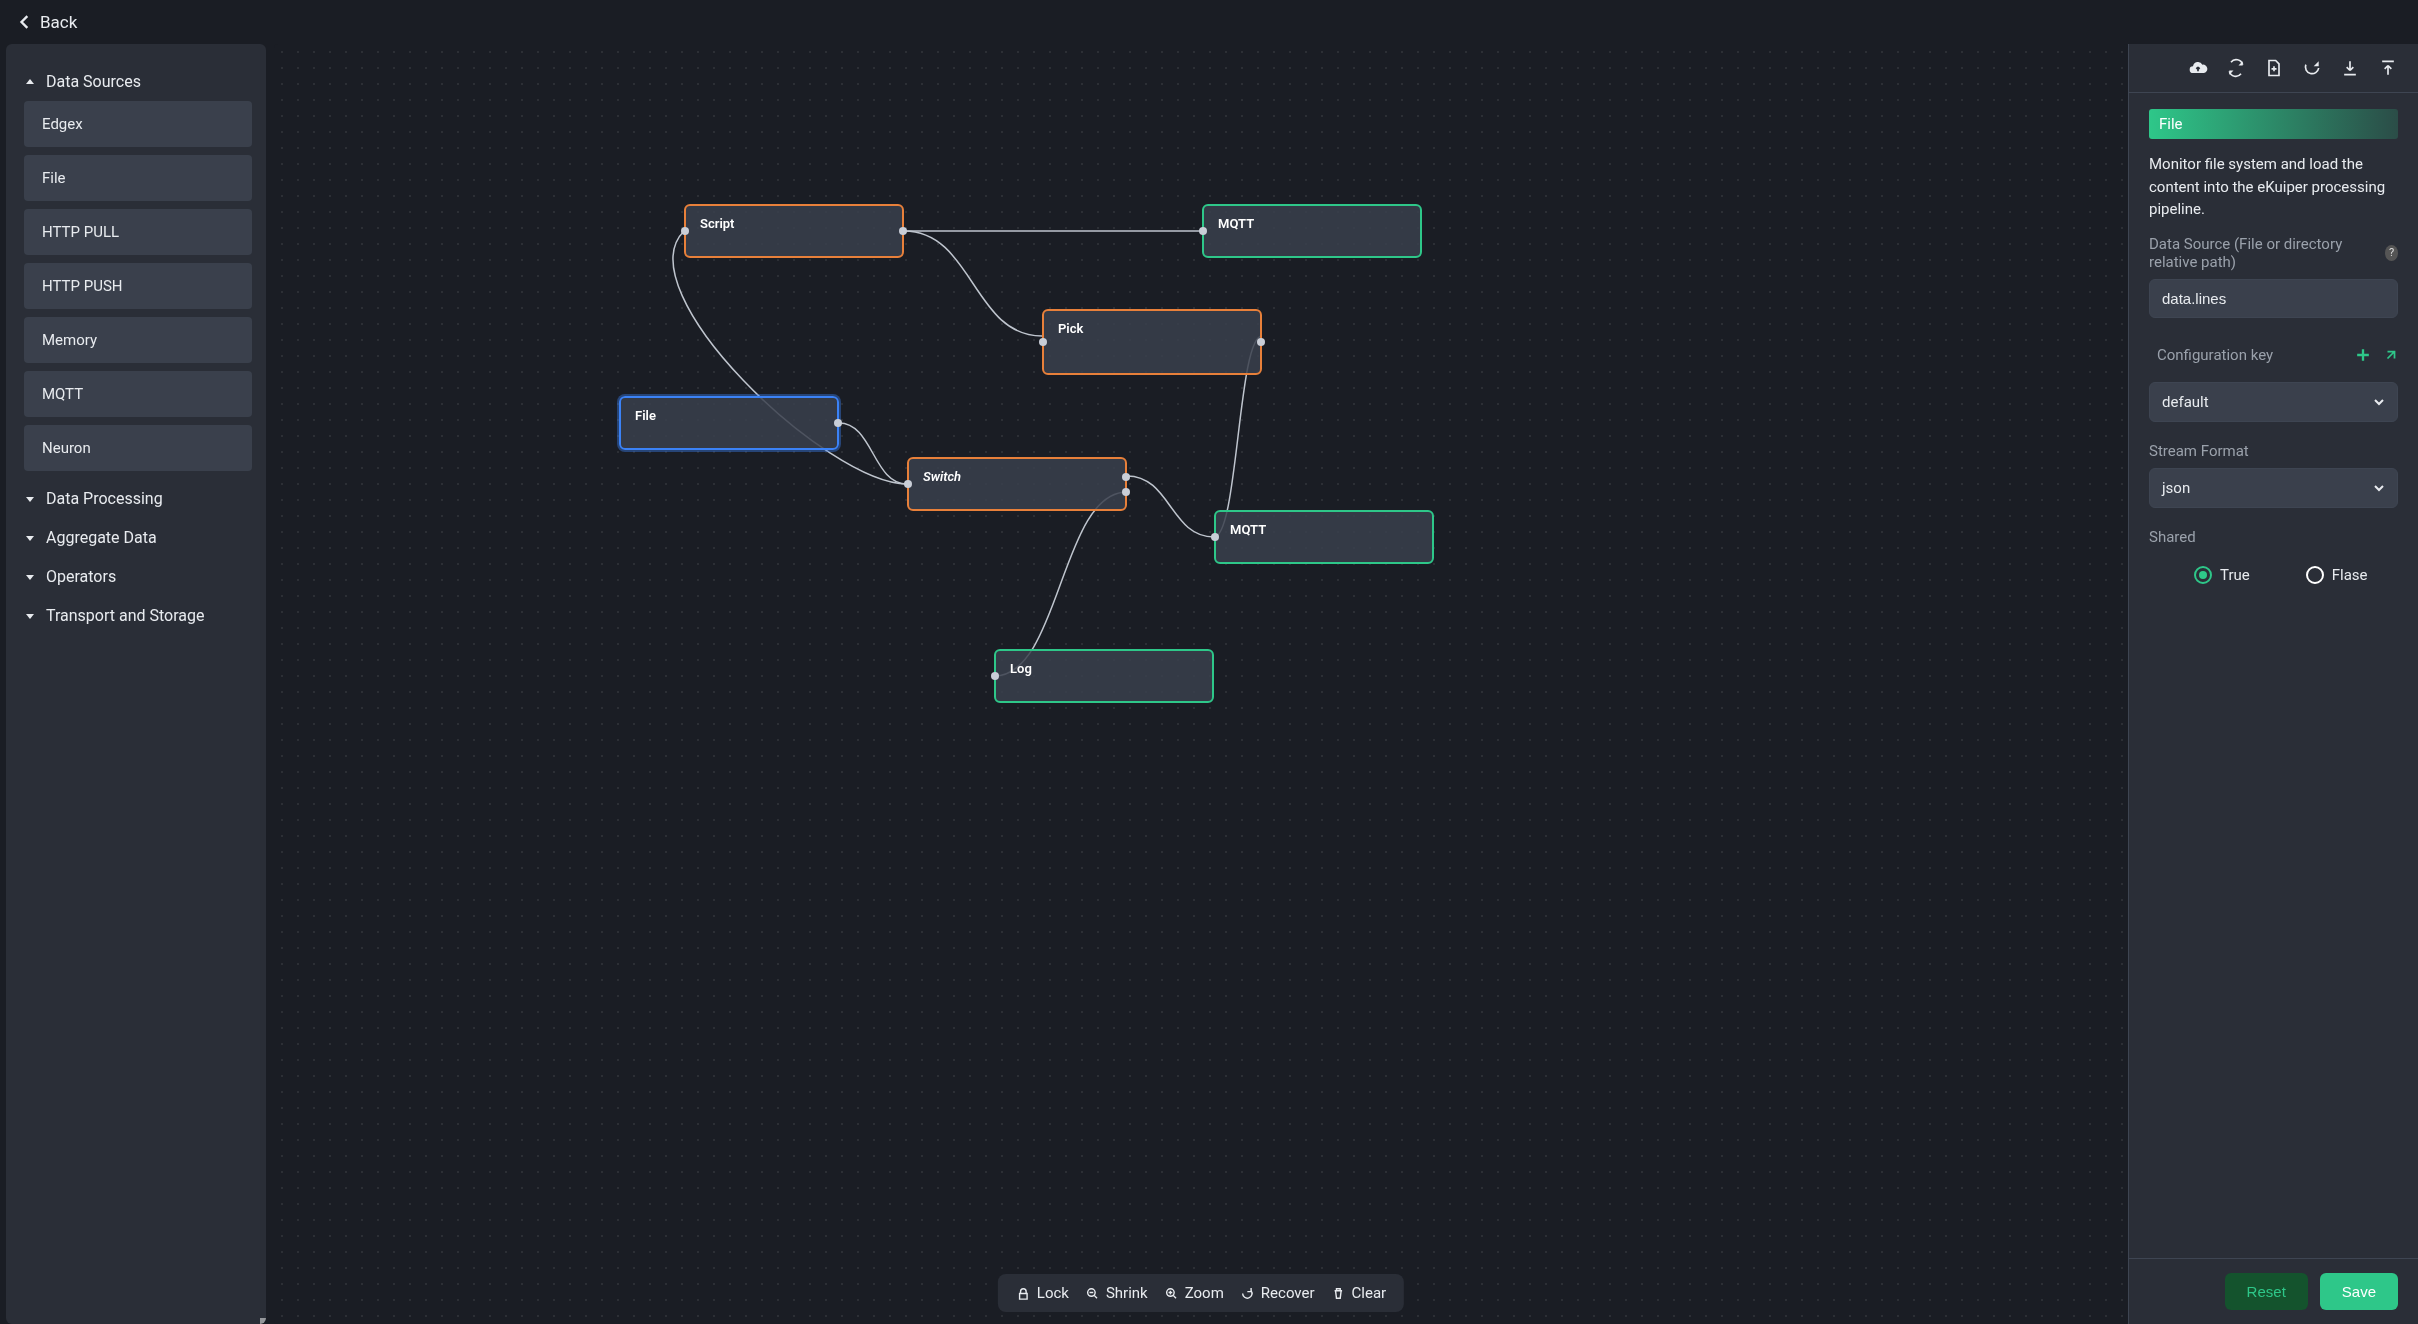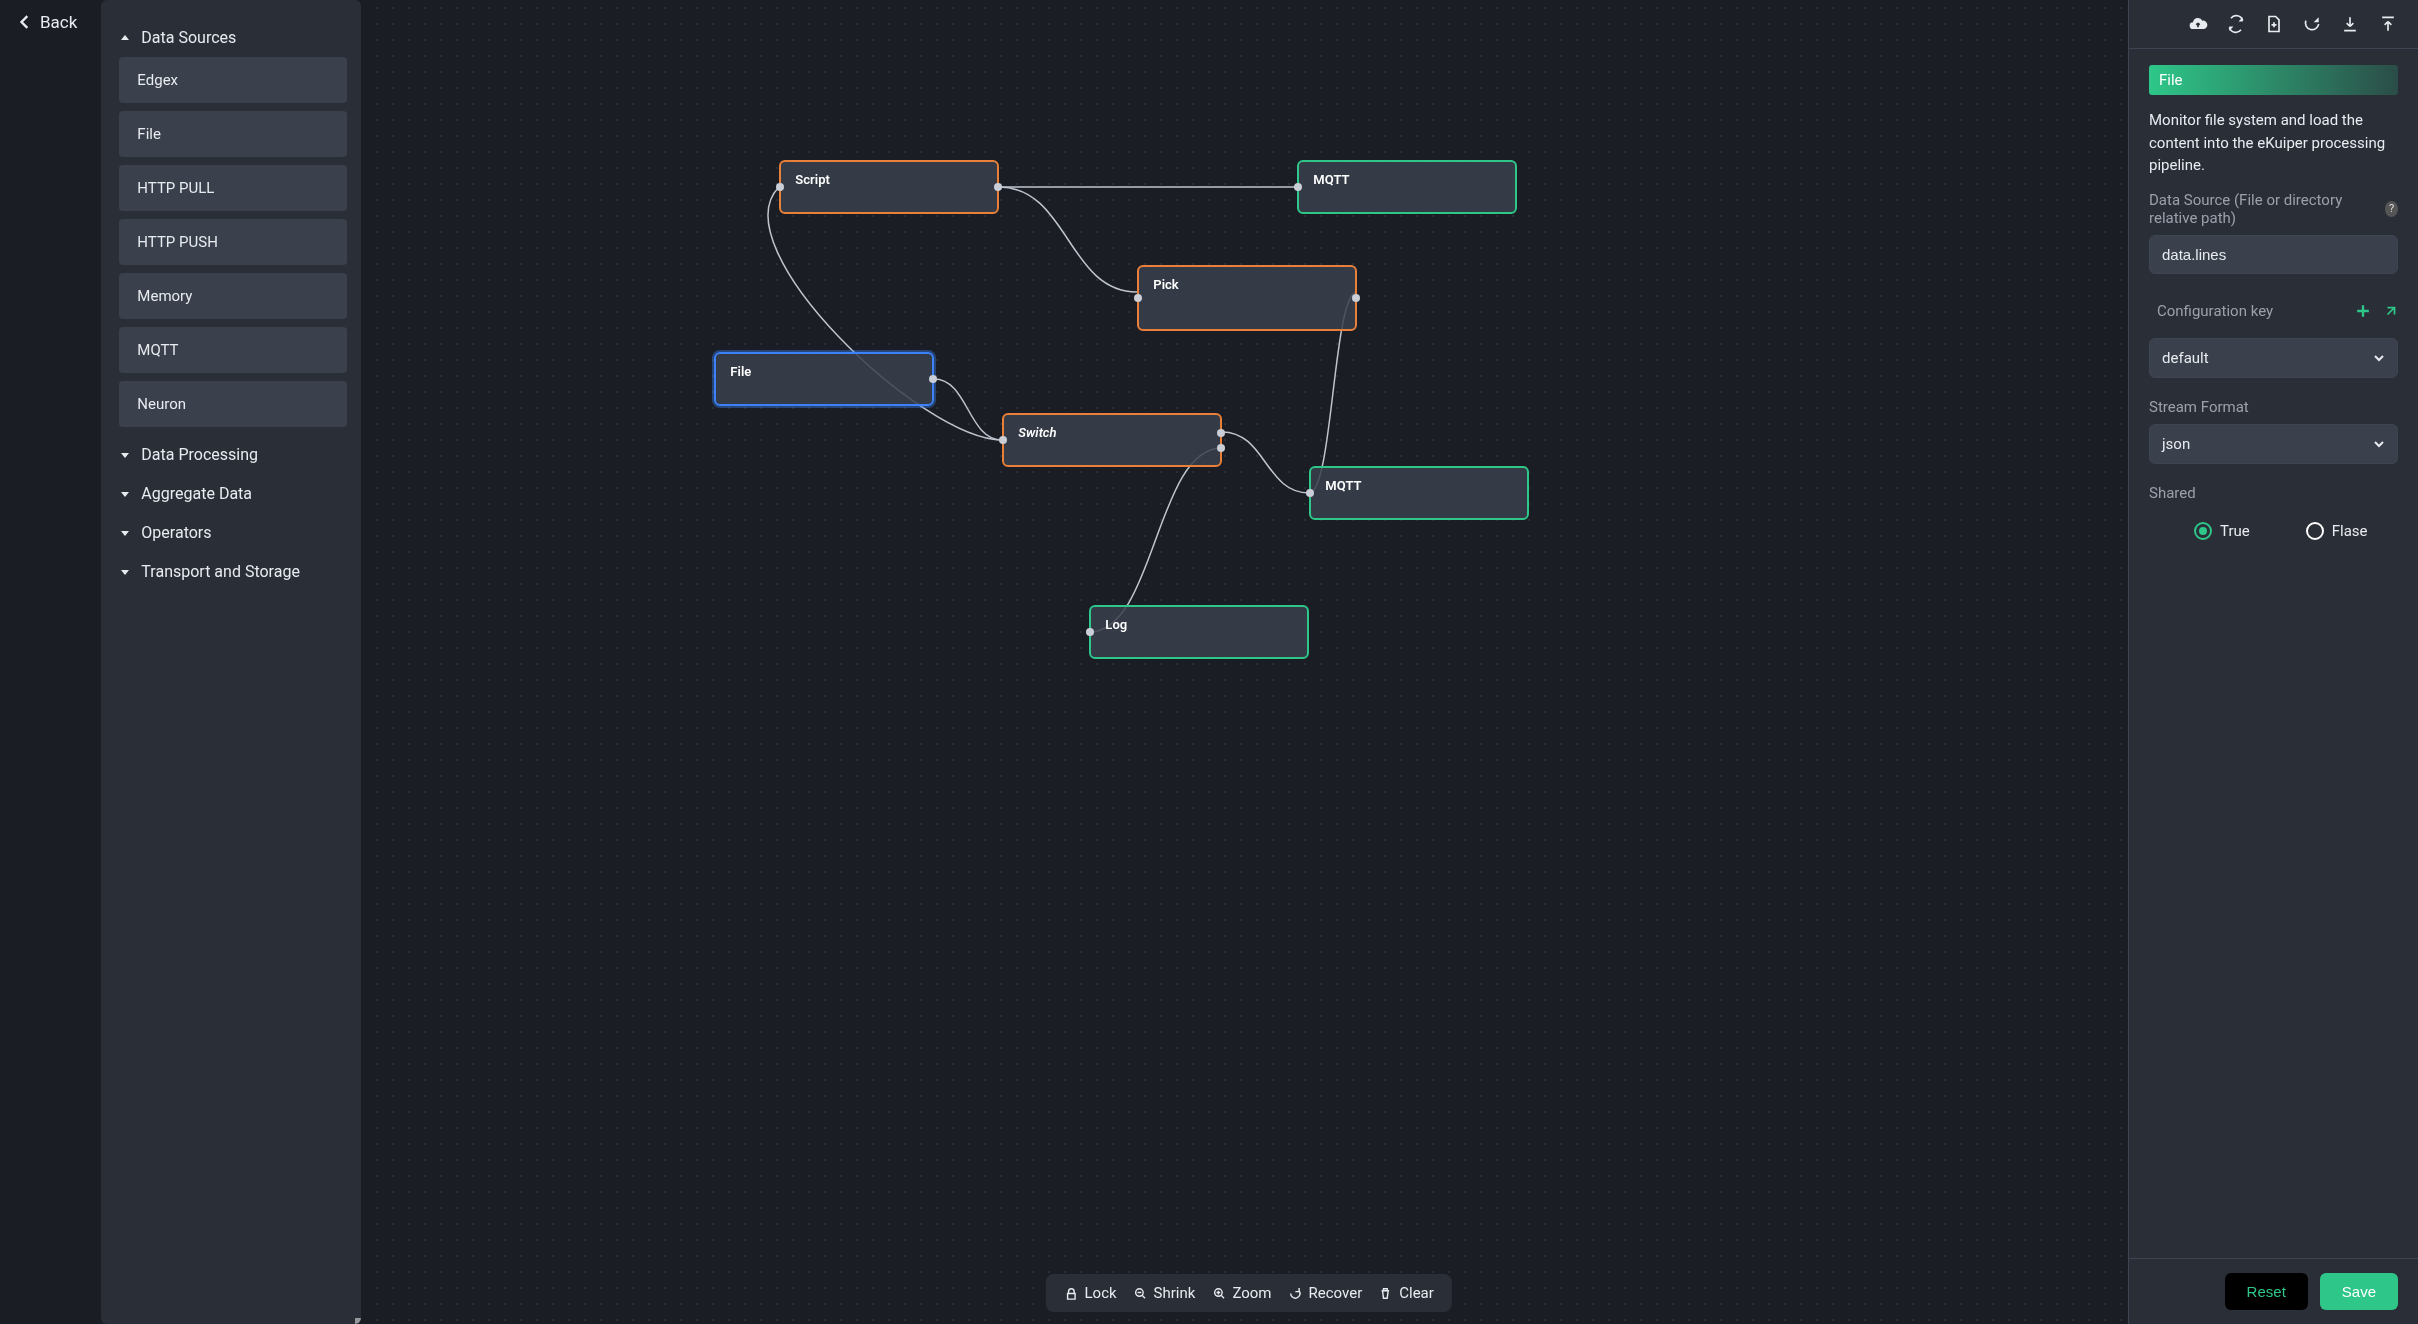--- a/index.html
+++ b/index.html
@@ -10,21 +10,21 @@
     --text-main: #e8ebef;
     --text-dim: #9aa1ab;
     --accent-green: #2ec789;
     --accent-blue: #3b82f6;
     --accent-orange: #e8803a;
     --border-subtle: #3e4552;
     --dot: rgba(255,255,255,0.08);
   }
   * { box-sizing: border-box; }
   html,body { margin:0; padding:0; height:100%; font-family: -apple-system, "Segoe UI", Roboto, Helvetica, Arial, sans-serif; background:var(--bg-root); color:var(--text-main); }
-  #app { display:flex; height:100vh; }
+  #app { display:flex; flex-direction:column; height:100vh; }
   
   .topbar { height:44px; display:flex; align-items:center; padding:0 18px; gap:8px; font-size:17px; color:var(--text-main); cursor:pointer;}
   .topbar svg { width:14px; height:14px; }
   .main { flex:1; display:flex; min-height:0; padding-left:6px;}
   
   .sidebar { width:260px; flex:none; background:var(--bg-panel); border-radius:6px; padding:18px 14px; margin-right:8px; overflow:auto; position:relative;}
   .group-header { display:flex; align-items:center; gap:10px; font-size:16px; color:var(--text-main); padding:10px 4px; cursor:pointer;}
   .group-header .tri { width:12px; height:10px; }
   .group-items { padding-left:4px; margin-bottom:8px;}
   .src-item { background:var(--bg-item); border-radius:4px; padding:14px 18px; margin-bottom:8px; font-size:15px; cursor:grab; }
@@ -58,21 +58,21 @@
   .select { display:flex; align-items:center; justify-content:space-between; cursor:pointer;}
   .row { display:flex; align-items:center; justify-content:space-between; margin-bottom:10px;}
   .mini-ic { width:14px;height:14px;cursor:pointer; color:var(--accent-green);}
   .radio-row { display:flex; gap:56px; margin-top:20px;padding-left:45px;}
   .radio { display:flex; align-items:center; gap:8px; cursor:pointer;}
   .radio .dot { width:18px;height:18px;border-radius:50%; border:2px solid #fff; display:inline-flex;align-items:center;justify-content:center;}
   .radio.on .dot { border-color:var(--accent-green);}
   .radio.on .dot::after{content:"";width:8px;height:8px;border-radius:50%;background:var(--accent-green);}
   .rp-foot { padding:14px 20px; display:flex; justify-content:flex-end; gap:12px; border-top:1px solid var(--border-subtle);}
   .btn { padding:10px 22px; border-radius:6px; border:none; font-size:15px; cursor:pointer;}
-  .btn-reset { background:#000000; color:var(--accent-green);}
+  .btn-reset { background:#14532d; color:var(--accent-green);}
   .btn-save { background:var(--accent-green); color:#fff;}
   .resize-handle { position:absolute; right:-2px; bottom:-2px; width:8px; height:8px; background:#fff; opacity:.5;}
 </style>
 </head>
 <body>
 
 <div id="app">
   <div class="topbar">
     <svg viewBox="0 0 12 12">
         <path d="M8 1 3 6l5 5" stroke="currentColor" stroke-width="2" fill="none"></path>

